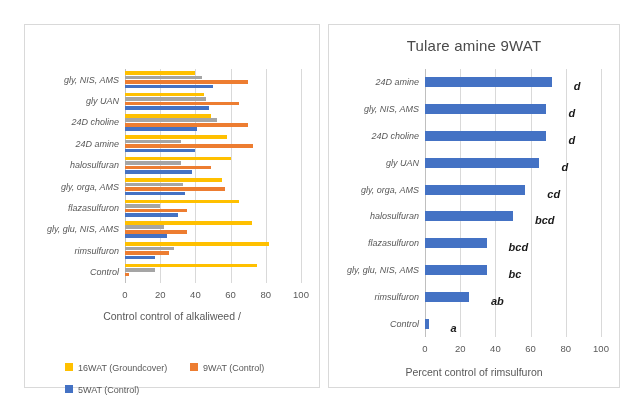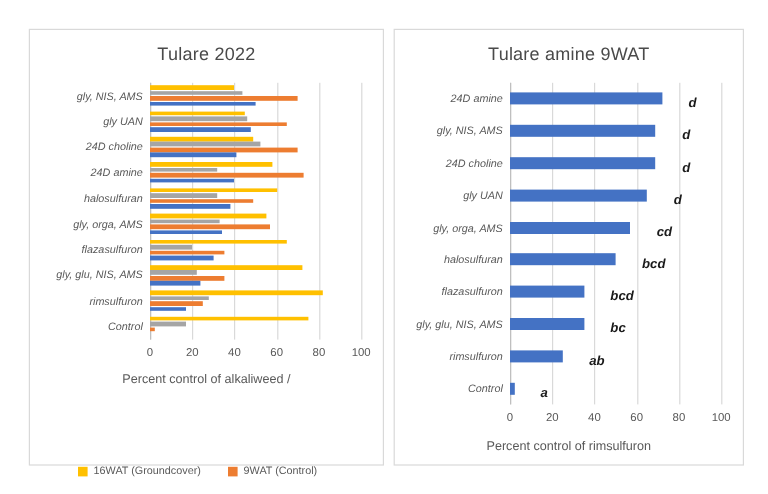--- a/index.html
+++ b/index.html
@@ -99,32 +99,31 @@
   
   .legend{
     position:absolute;
     left:40px;top:338px;width:250px;
     display:grid;
     grid-template-columns:125px 125px;
     grid-row-gap:12px;
     font-size:9px;
     color:#595959;
   }
-  .legend-item{display:flex;align-items:flex-end;white-space:nowrap;margin-top:24px;}
+  .legend-item{display:flex;align-items:flex-start;white-space:nowrap;}
   .swatch{
     width:8px;height:8px;margin-right:5px;flex:0 0 auto;display:inline-block;
   }
 </style>
 </head>
 <body>
 
 <div class="page">
 
   <div class="panel panel-left">
-    <div class="chart-title">Tulare 2022</div>
 
     <div class="plot plot-left" id="plot-left">
         <div class="gridline" style="left: 0px;"></div>
         <div class="gridline" style="left: 35.2px;"></div>
         <div class="gridline" style="left: 70.4px;"></div>
         <div class="gridline" style="left: 105.6px;"></div>
         <div class="gridline" style="left: 140.8px;"></div>
         <div class="gridline" style="left: 176px;"></div>
         <div class="axis-base"></div>
         <div class="row" style="top: 0px; height: 21.4px;">
@@ -201,30 +200,34 @@
 
     <div class="xaxis" id="xaxis-left" style="left:100px;top:264px;width:176px;">
         <div class="xtick" style="left: 0px;">0</div>
         <div class="xtick" style="left: 35.2px;">20</div>
         <div class="xtick" style="left: 70.4px;">40</div>
         <div class="xtick" style="left: 105.6px;">60</div>
         <div class="xtick" style="left: 140.8px;">80</div>
         <div class="xtick" style="left: 176px;">100</div>
       </div>
 
-    <div class="axis-title" style="top:284px;">Percent control of alkaliweed /</div>
+    <div class="axis-title" style="top:284px;">Control control of alkaliweed /</div>
 
     <div class="legend" id="legend-left">
         <div class="legend-item">
           <span class="swatch" style="background: rgb(255, 192, 0);"></span>
           <span>16WAT (Groundcover)</span>
         </div>
         <div class="legend-item">
           <span class="swatch" style="background: rgb(237, 125, 49);"></span>
           <span>9WAT (Control)</span>
+        </div>
+        <div class="legend-item">
+          <span class="swatch" style="background: rgb(68, 114, 196);"></span>
+          <span>5WAT (Control)</span>
         </div>
       </div>
   </div>
 
   <div class="panel panel-right">
     <div class="chart-title">Tulare amine 9WAT</div>
 
     <div class="plot plot-right" id="plot-right">
         <div class="gridline" style="left: 0px;"></div>
         <div class="gridline" style="left: 35.2px;"></div>

